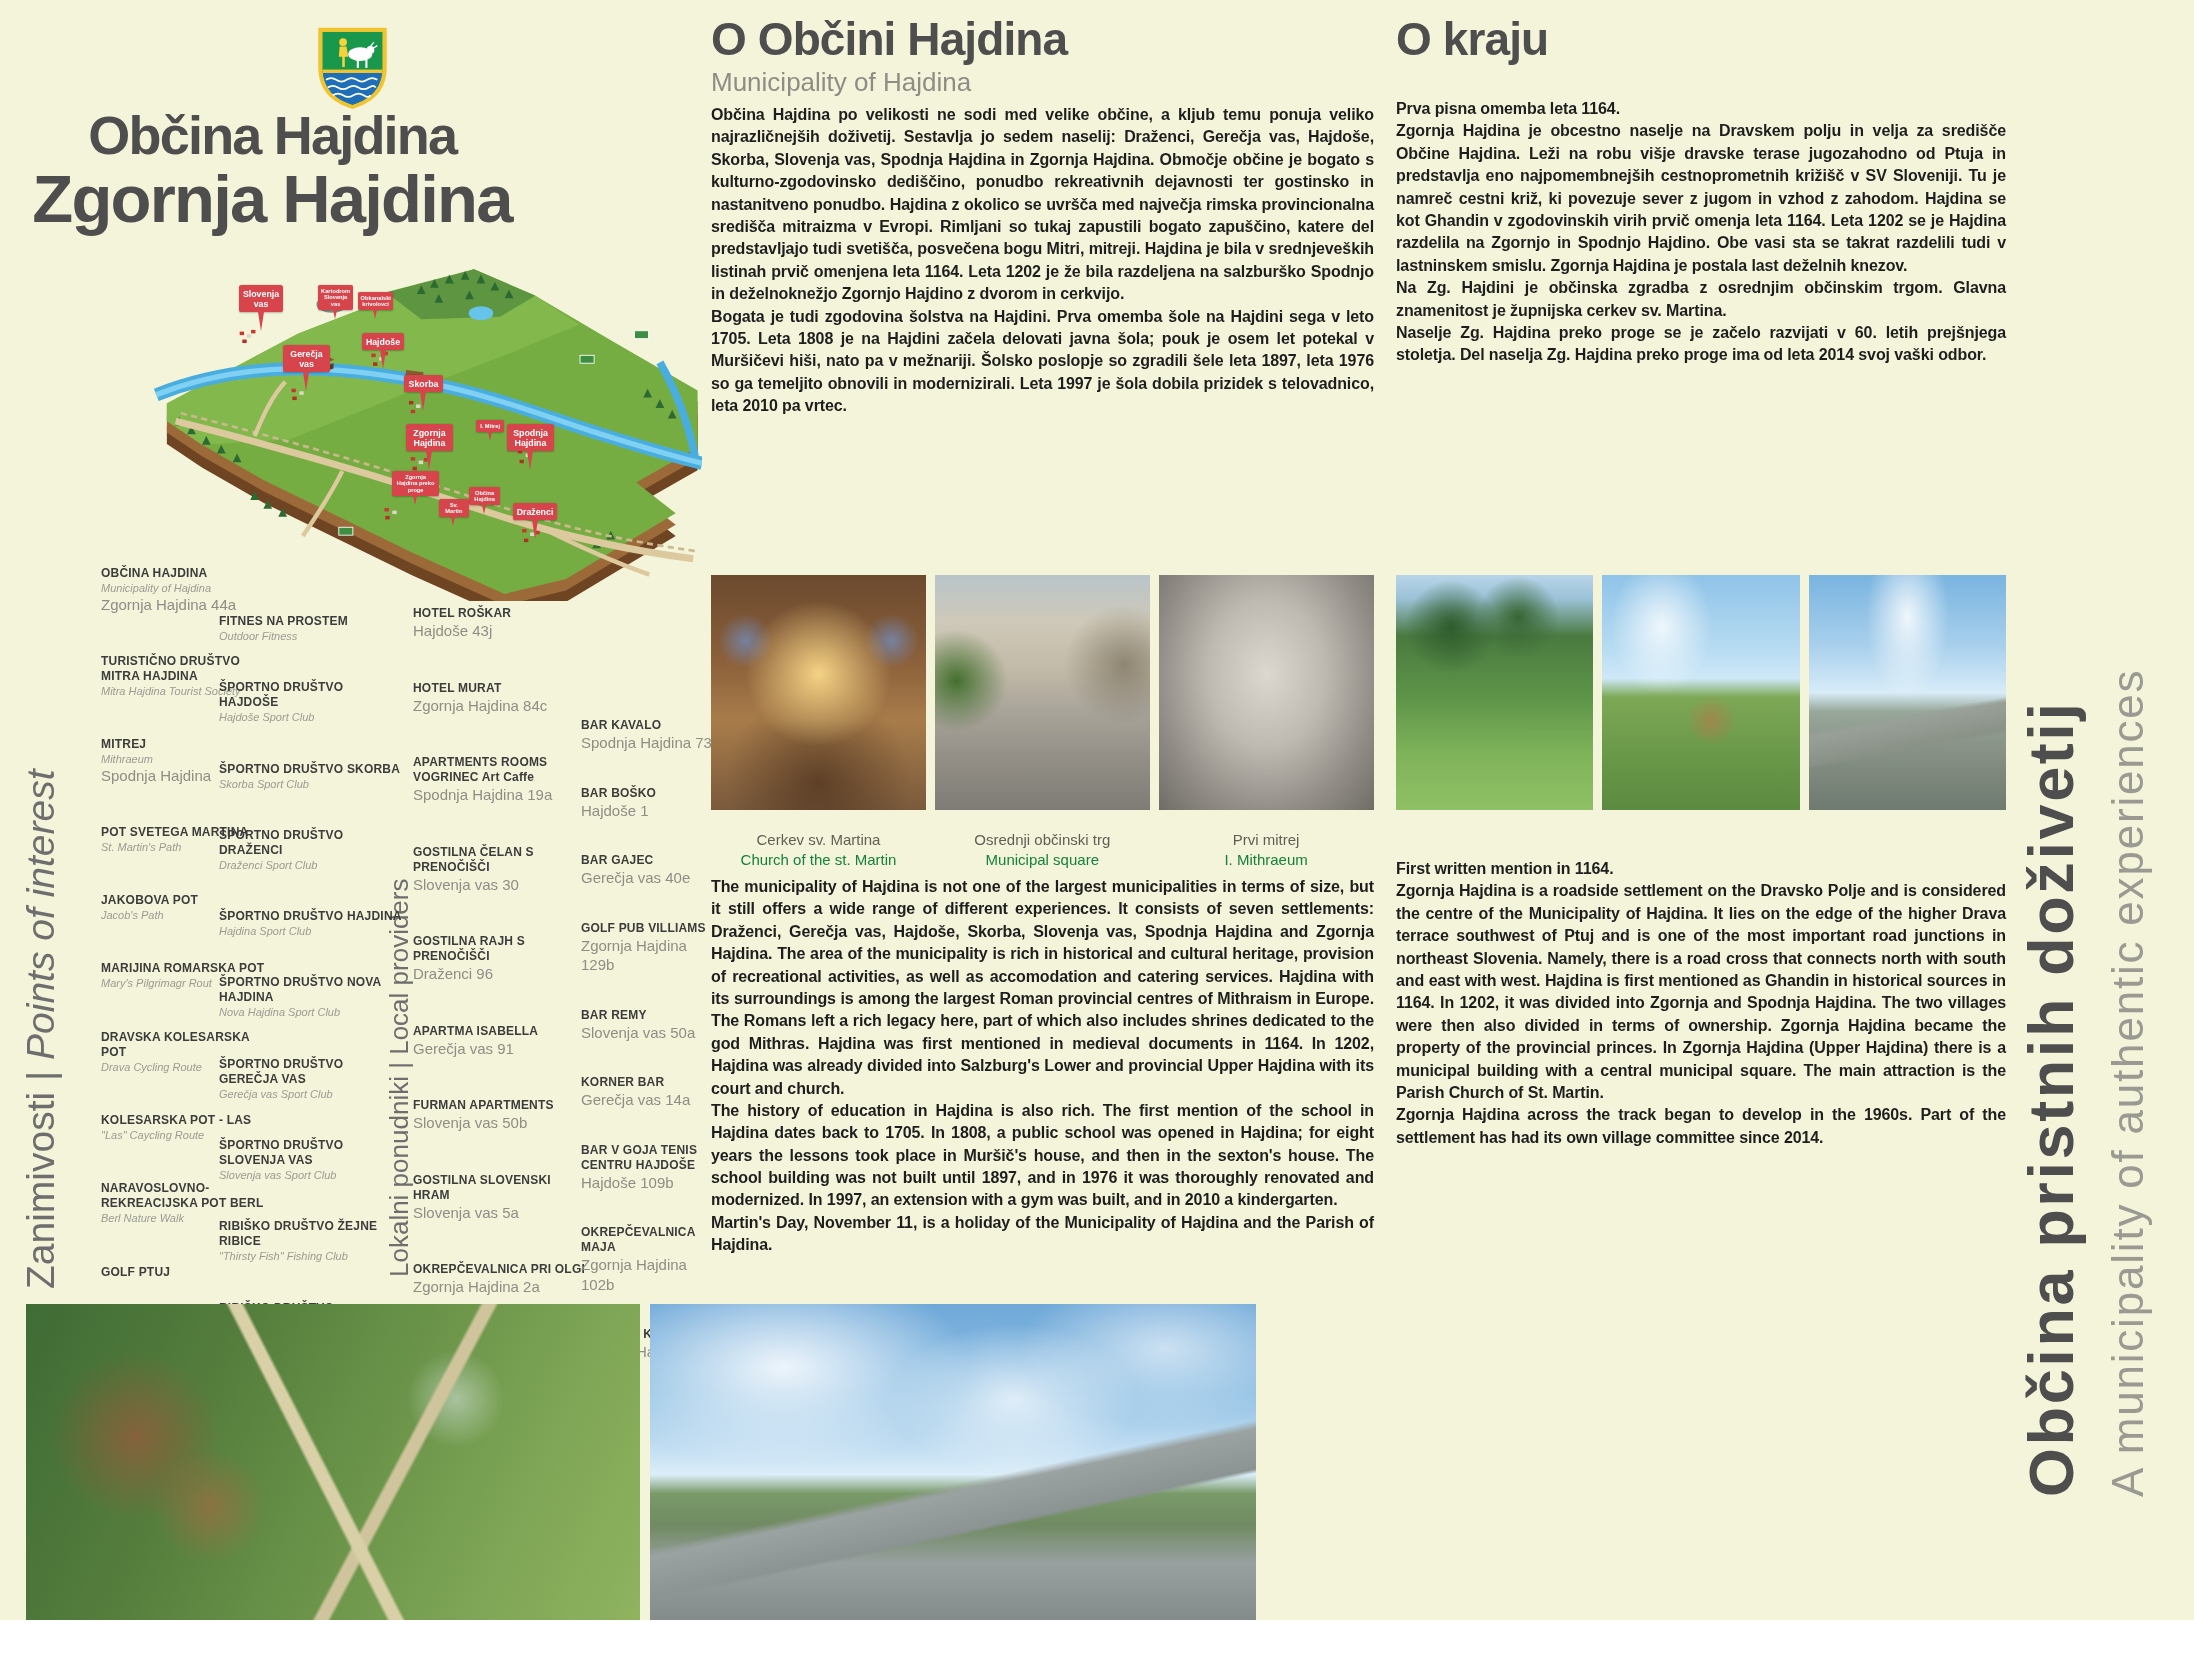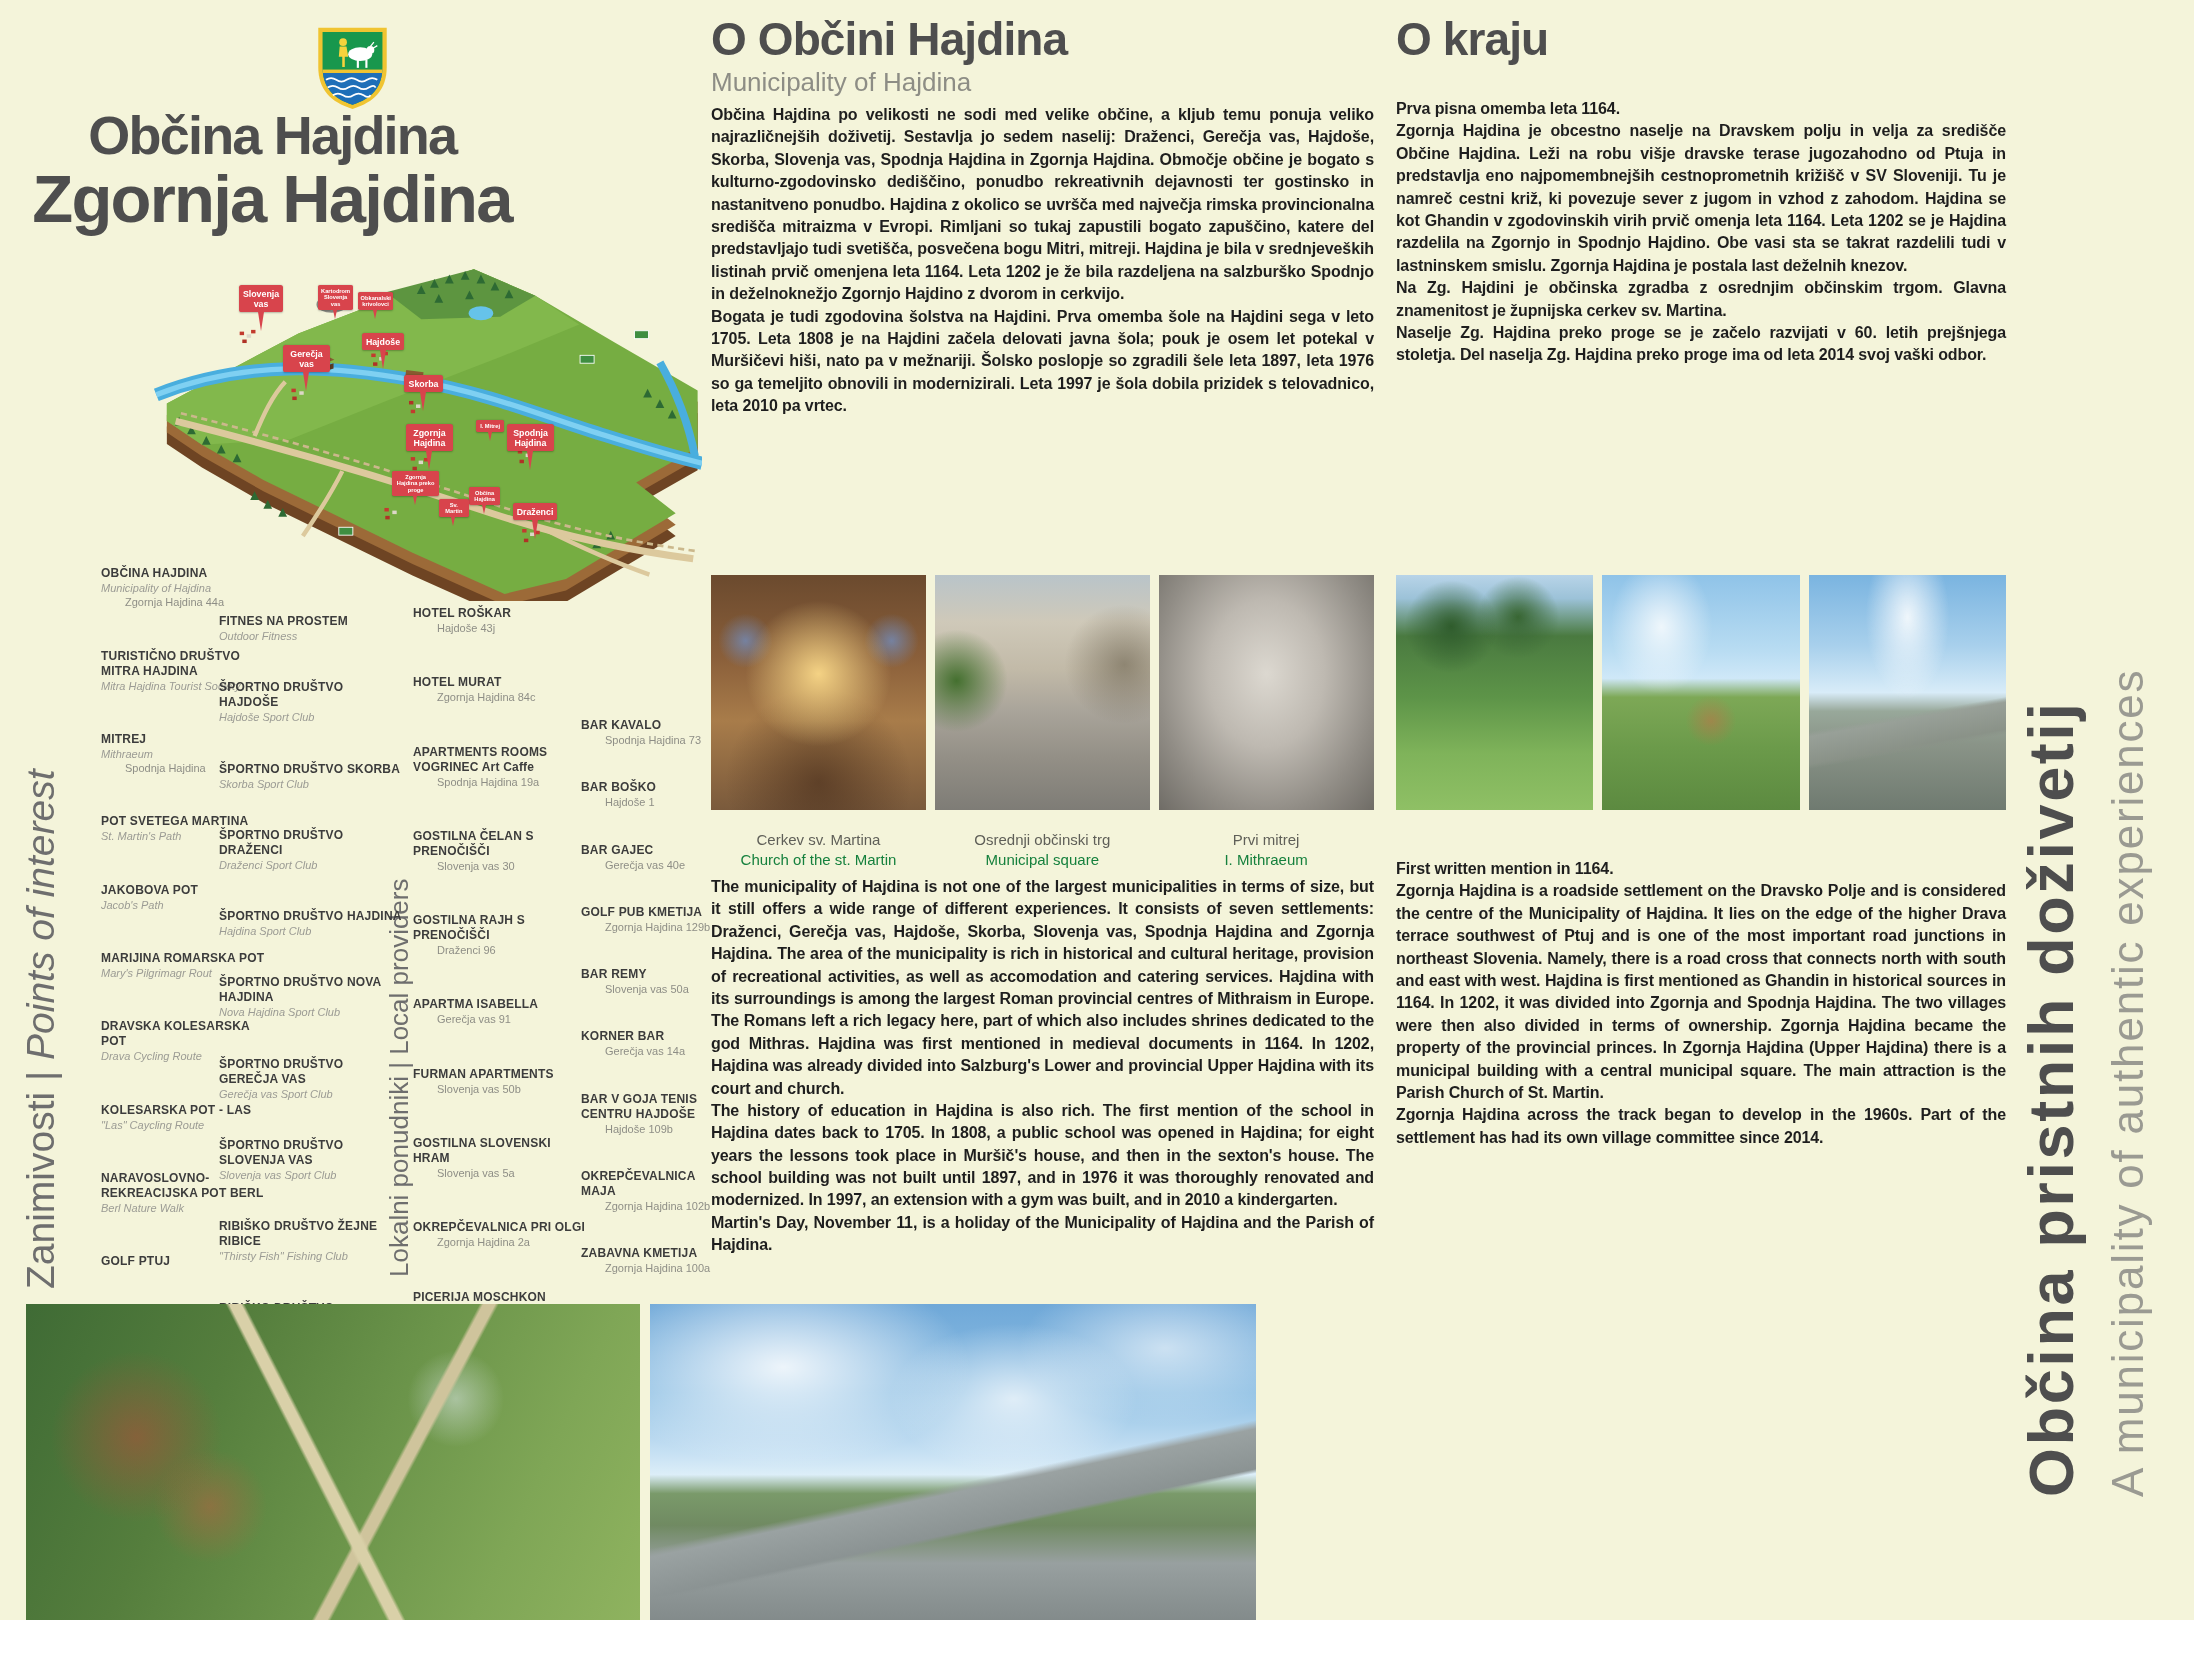--- a/index.html
+++ b/index.html
@@ -27,21 +27,21 @@
   .vlabel-poi{left:19.3px;top:1289px;font-size:39px;}
   .vlabel-prov{left:384px;top:1277px;font-size:26px;}
   
   .col{position:absolute;}
   .entry{margin-bottom:39px;}
   .gap42 .entry{margin-bottom:37px;}
   .gap45 .entry{margin-bottom:40px;}
   .gap38 .entry{margin-bottom:33px;}
   .e-t{font-size:12px;font-weight:700;color:#3c3c3c;line-height:1.25;letter-spacing:0.2px;}
   .e-e{font-size:11px;font-style:italic;color:#9b9b94;line-height:1.3;}
-  .e-a{font-size:11px;color:#8e8e86;line-height:1.3;margin-left:24px;}
+  .e-a{font-size:15px;color:#8e8e86;line-height:1.3;}
   
   .h1{font-size:46px;font-weight:800;color:#4e4e4e;letter-spacing:-0.9px;line-height:1.0;}
   .hsub{font-size:26px;color:#8d8d85;margin-top:5.3px;}
   .paras p{margin:0;font-size:16px;font-weight:700;color:#1e1e1e;line-height:1.4;
            text-align:justify;letter-spacing:-0.1px;}
   .center-head{position:absolute;left:711px;top:16px;width:663px;}
   .center-sl{position:absolute;left:711px;top:104px;width:663px;}
   .center-photos{position:absolute;left:711px;top:575px;width:663px;display:flex;gap:8.8px;}
   .center-photos .ph{width:215px;height:235px;}
   .center-caps{position:absolute;left:711px;top:819px;width:663px;display:flex;gap:8.8px;}
@@ -397,21 +397,21 @@
       </div>
       <div class="entry">
         <div class="e-t">BAR BOŠKO</div>
         <div class="e-a">Hajdoše 1</div>
       </div>
       <div class="entry">
         <div class="e-t">BAR GAJEC</div>
         <div class="e-a">Gerečja vas 40e</div>
       </div>
       <div class="entry">
-        <div class="e-t">GOLF PUB KMETIJA</div>
+        <div class="e-t">GOLF PUB VILLIAMS</div>
         <div class="e-a">Zgornja Hajdina 129b</div>
       </div>
       <div class="entry">
         <div class="e-t">BAR REMY</div>
         <div class="e-a">Slovenja vas 50a</div>
       </div>
       <div class="entry">
         <div class="e-t">KORNER BAR</div>
         <div class="e-a">Gerečja vas 14a</div>
       </div>

